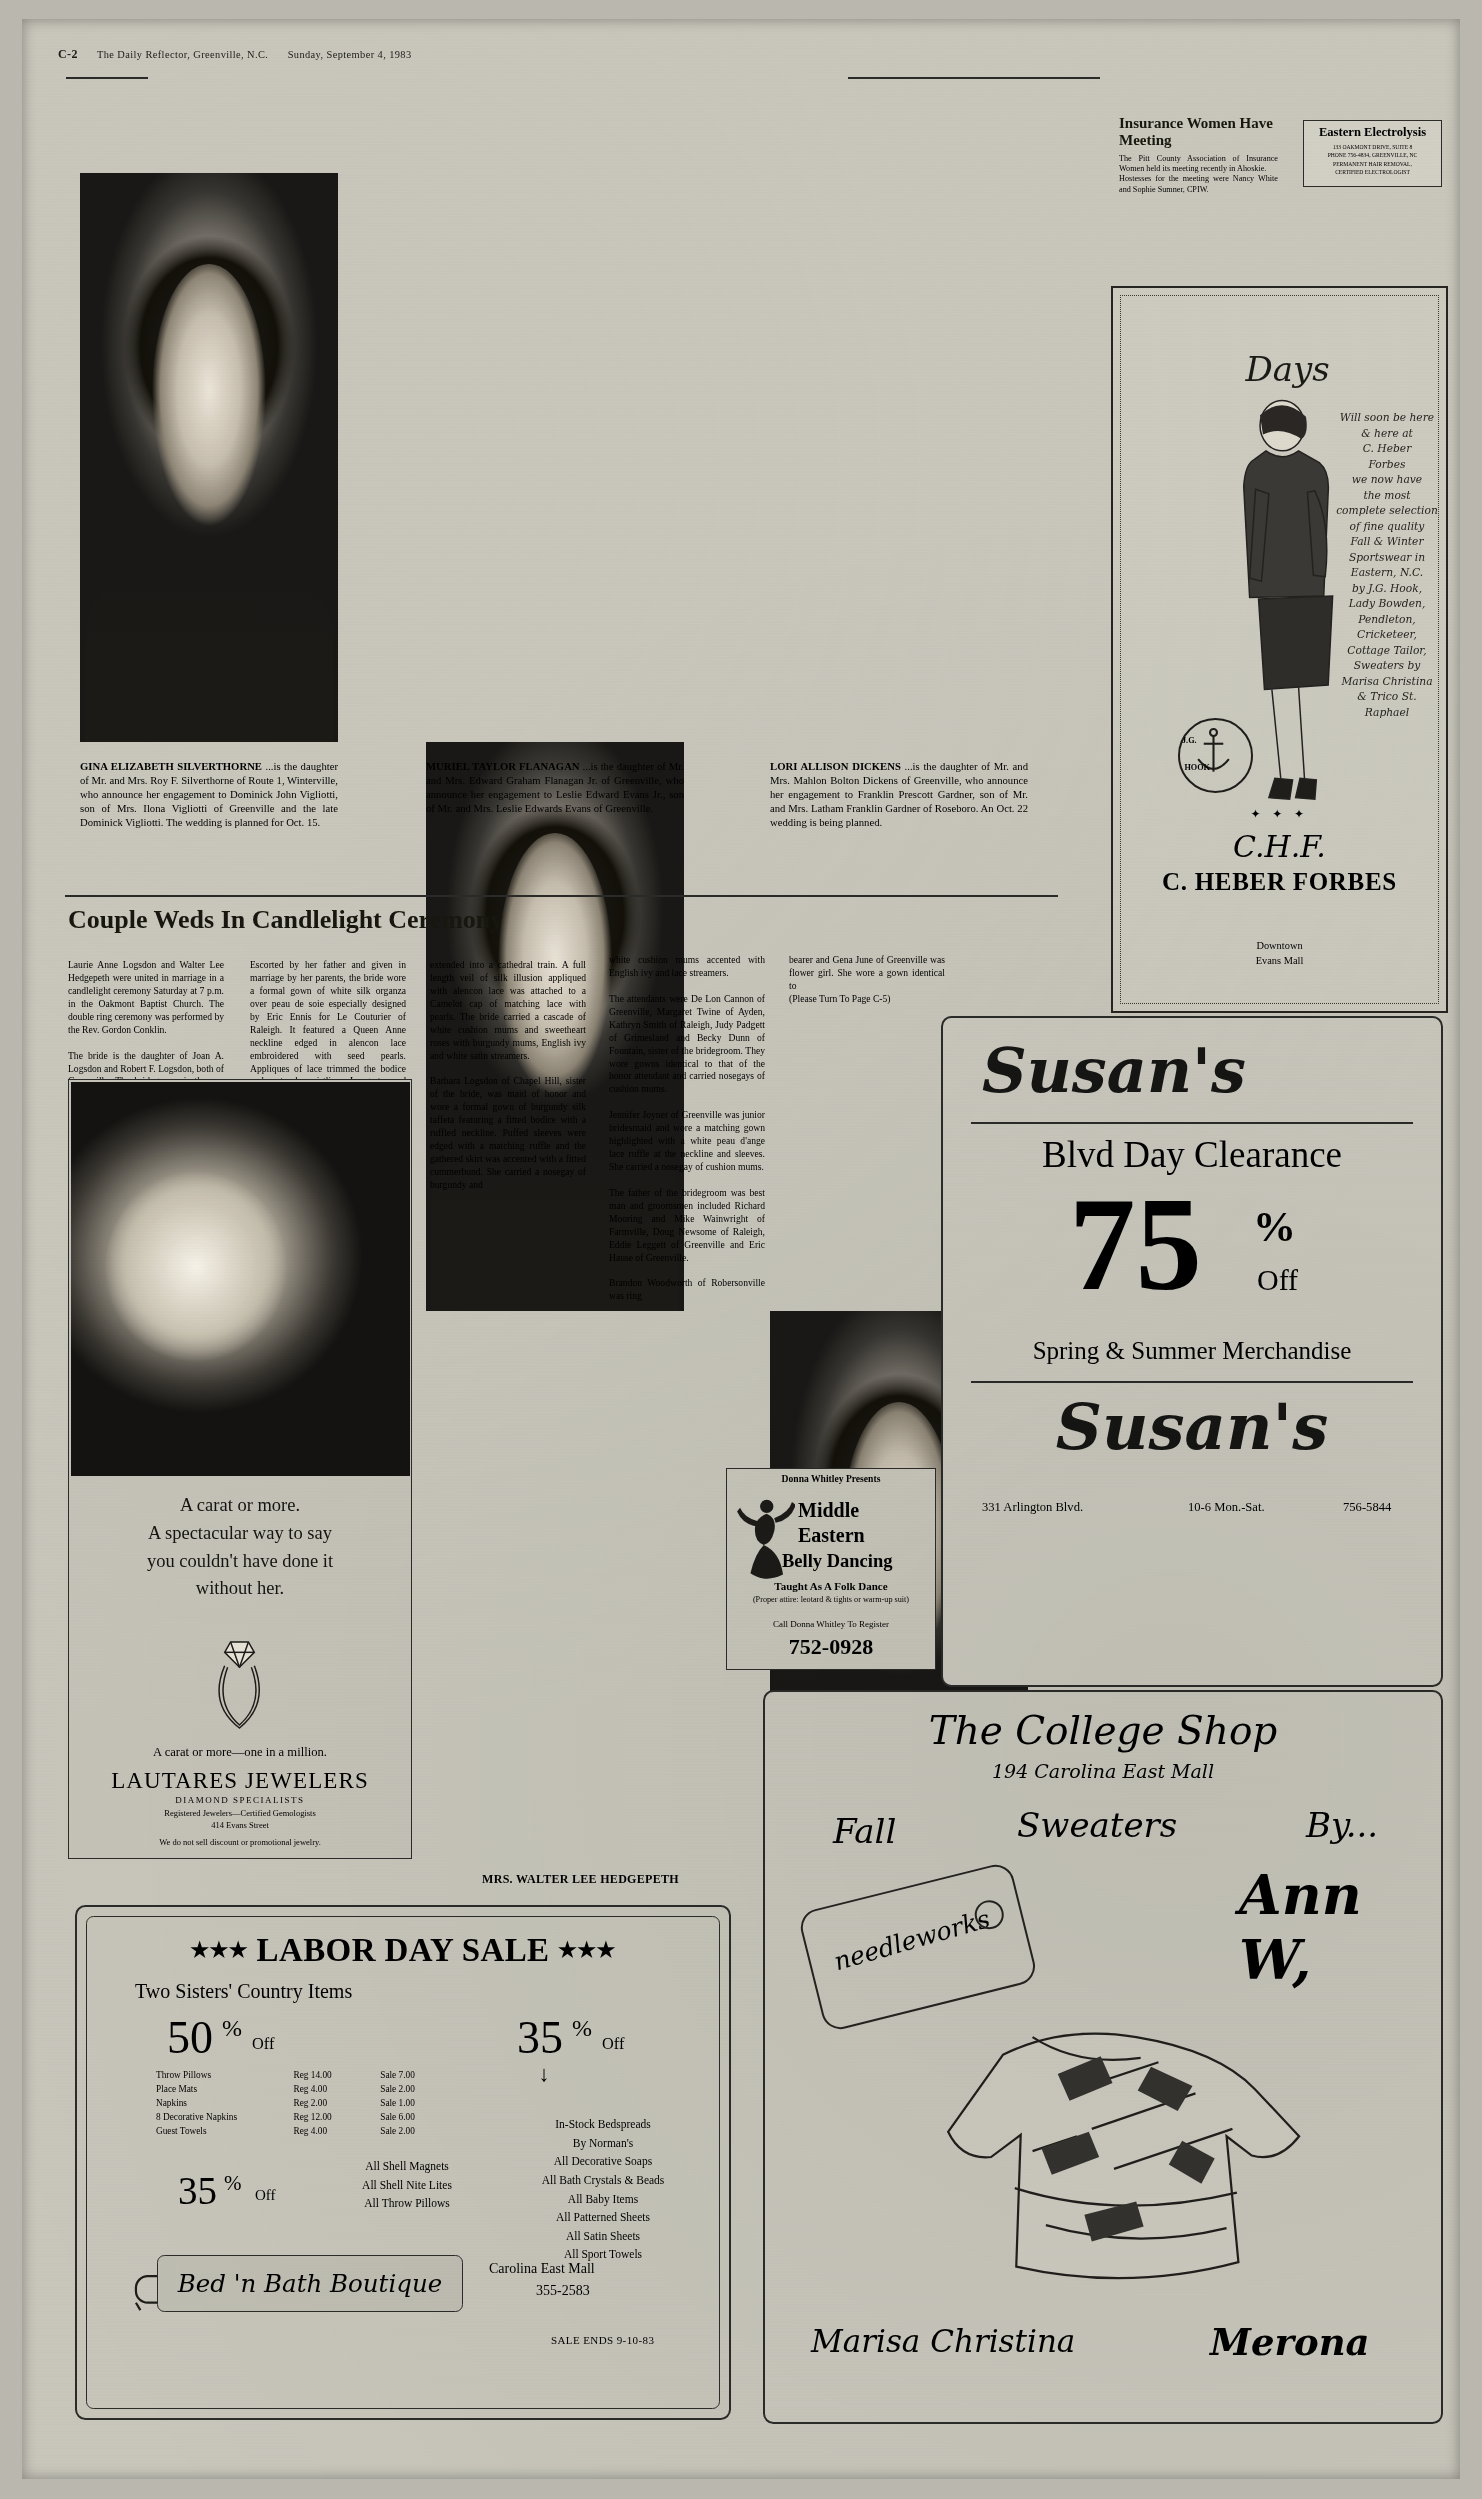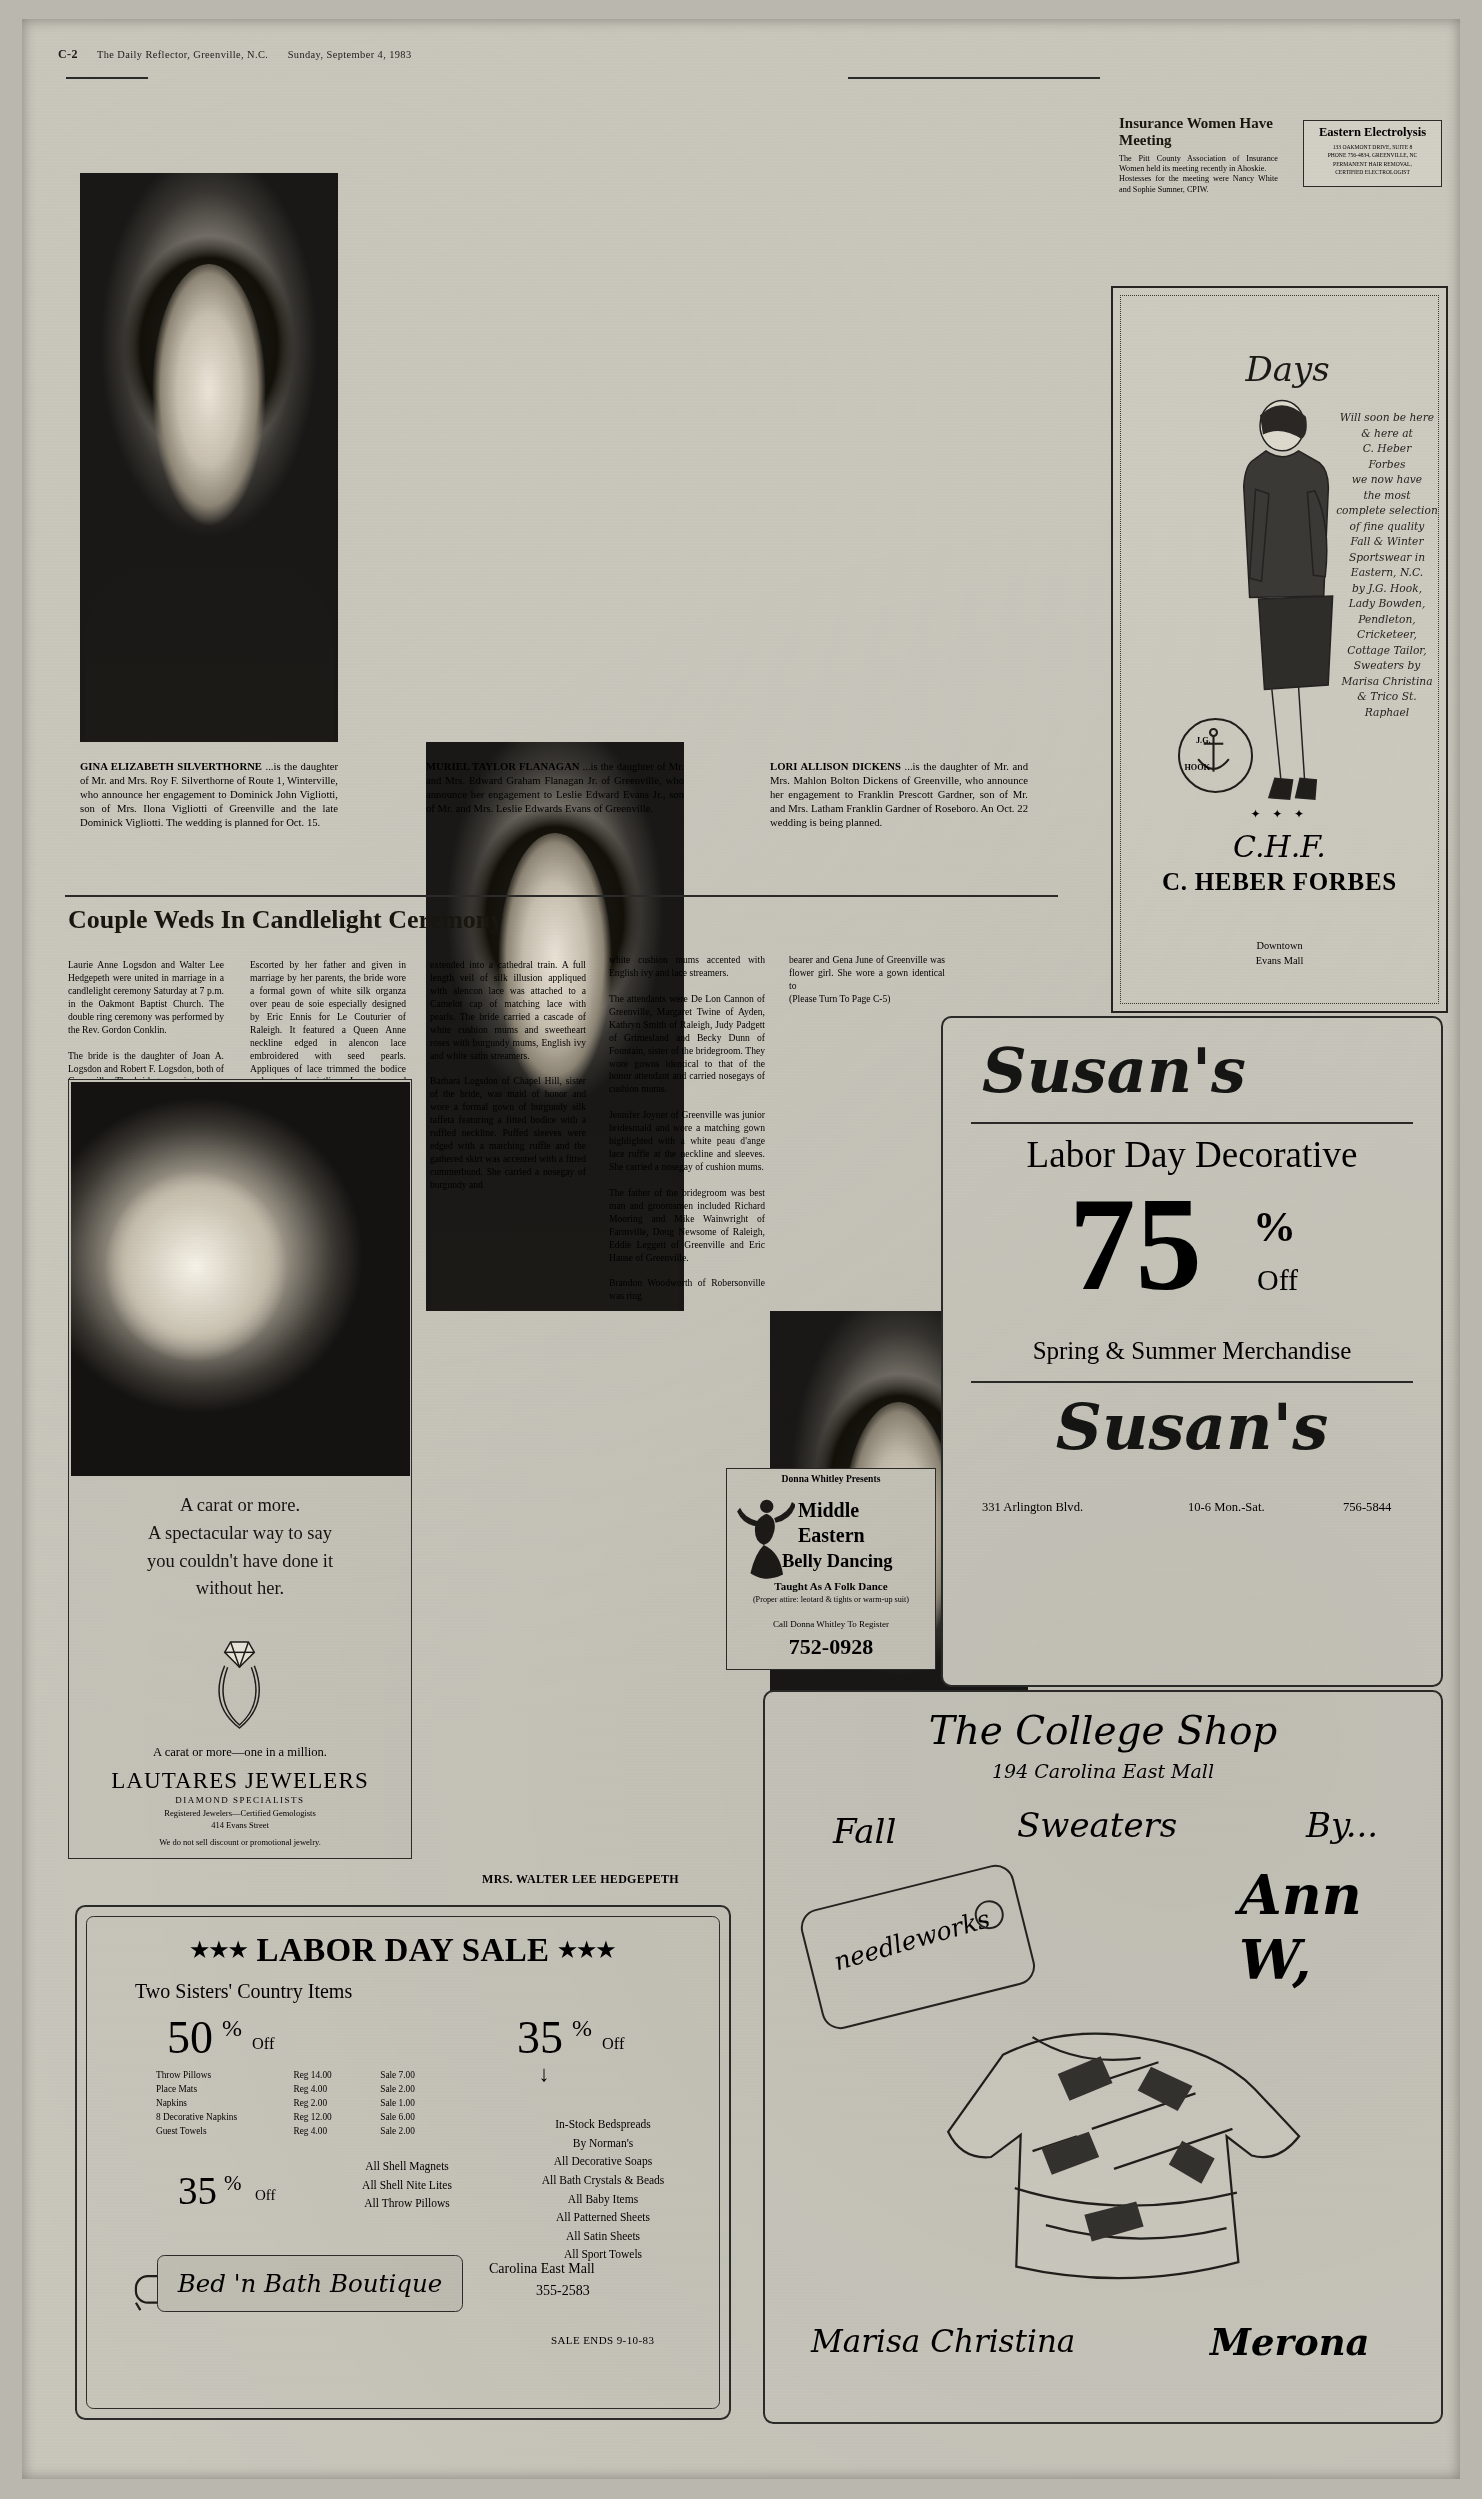--- a/index.html
+++ b/index.html
@@ -201,21 +201,21 @@
 
       <div class="abs" style="left:65px;top:430px;width:71px;height:71px;border:2.2px solid #1e1d1a;border-radius:50%;">
         <svg viewBox="0 0 96 96" width="67" height="67" style="position:absolute;left:0;top:0;">
           <g stroke="#1e1d1a" stroke-width="3" fill="none">
             <line x1="48" y1="22" x2="48" y2="74"></line>
             <line x1="34" y1="34" x2="62" y2="34"></line>
             <path d="M26 56 q22 28 44 0"></path>
             <circle cx="48" cy="18" r="5"></circle>
           </g>
         </svg>
-        <div style="position:absolute;left:16px;top:16.3px;font-size:8.2px;font-weight:700;">J.G.</div>
+        <div style="position:absolute;left:2px;top:16.3px;font-size:8.2px;font-weight:700;">J.G.</div>
         <div style="position:absolute;left:4.4px;top:43px;font-size:8.2px;font-weight:700;">HOOK</div>
       </div>
 
       <div class="abs ctr" style="left:0;top:519px;width:333px;font-size:12px;letter-spacing:4.4px;">✦ ✦ ✦</div>
 
       <div class="abs ctr script" style="left:0;top:541px;width:333px;font-size:30px;font-weight:400;">C.H.F.</div>
       <div class="abs ctr" style="left:0;top:580px;width:333px;font-size:25px;font-weight:700;letter-spacing:0.7px;line-height:1.1;">
         <div>C. HEBER FORBES</div>
       </div>
       <div class="abs ctr" style="left:0;top:652px;width:333px;font-size:10.4px;">Downtown</div>
@@ -297,21 +297,21 @@
       <div class="abs" style="left:55px;top:82px;font-size:18.5px;font-weight:700;">Belly Dancing</div>
       <div class="abs ctr" style="left:0;top:111px;width:208px;font-size:11px;font-weight:700;">Taught As A Folk Dance</div>
       <div class="abs ctr" style="left:0;top:126px;width:208px;font-size:8.2px;line-height:1.25;">(Proper attire: leotard &amp; tights or warm-up suit)</div>
       <div class="abs ctr" style="left:0;top:150px;width:208px;font-size:9px;">Call Donna Whitley To Register</div>
       <div class="abs ctr" style="left:0;top:165px;width:208px;font-size:22px;font-weight:700;">752-0928</div>
     </div>
 
     <div class="abs rbox" style="left:919px;top:997px;width:498px;height:667px;background:#cbc9be;">
       <div class="abs susans" style="left:39px;top:16.3px;font-size:62px;">Susan's</div>
       <div class="abs rule" style="left:28px;top:104px;width:442px;height:2.2px;"></div>
-      <div class="abs ctr" style="left:0;top:115px;width:498px;font-size:37px;">Labor Day Decorative</div>
+      <div class="abs ctr" style="left:0;top:115px;width:498px;font-size:37px;">Blvd Day Clearance</div>
       <div class="abs" style="left:126px;top:170px;font-size:133px;font-weight:700;line-height:.85;">75</div>
       <div class="abs" style="left:310px;top:184px;font-size:43px;font-weight:700;">%</div>
       <div class="abs" style="left:314px;top:245px;font-size:30px;">Off</div>
       <div class="abs ctr" style="left:0;top:319px;width:498px;font-size:25px;">Spring &amp; Summer Merchandise</div>
       <div class="abs rule" style="left:28px;top:363px;width:442px;height:2.2px;"></div>
       <div class="abs susans ctr" style="left:0;top:371px;width:498px;font-size:64px;">Susan's</div>
       <div class="abs" style="left:39px;top:482px;font-size:12.6px;">331 Arlington Blvd.</div>
       <div class="abs" style="left:245px;top:482px;font-size:12.6px;">10-6 Mon.-Sat.</div>
       <div class="abs" style="left:400px;top:482px;font-size:12.6px;">756-5844</div>
     </div>

